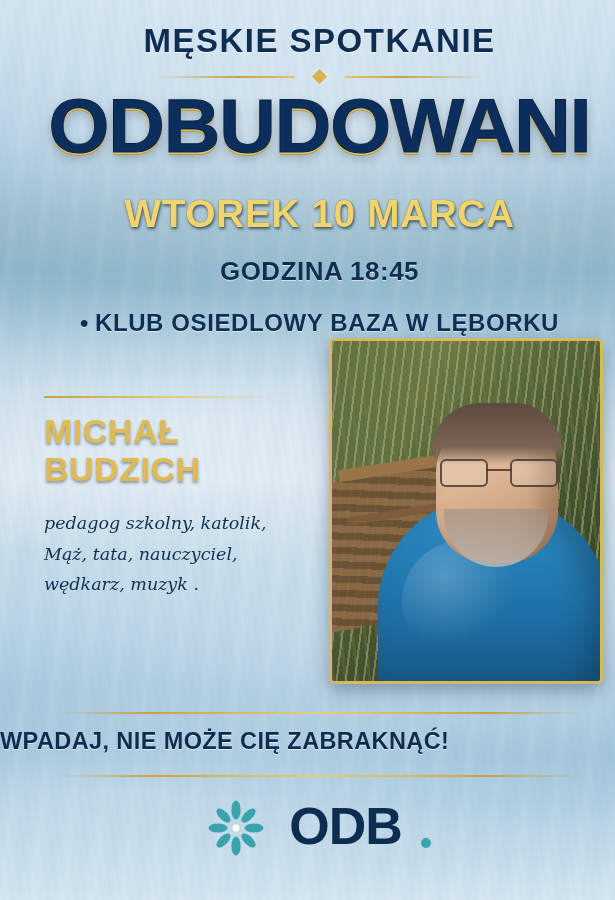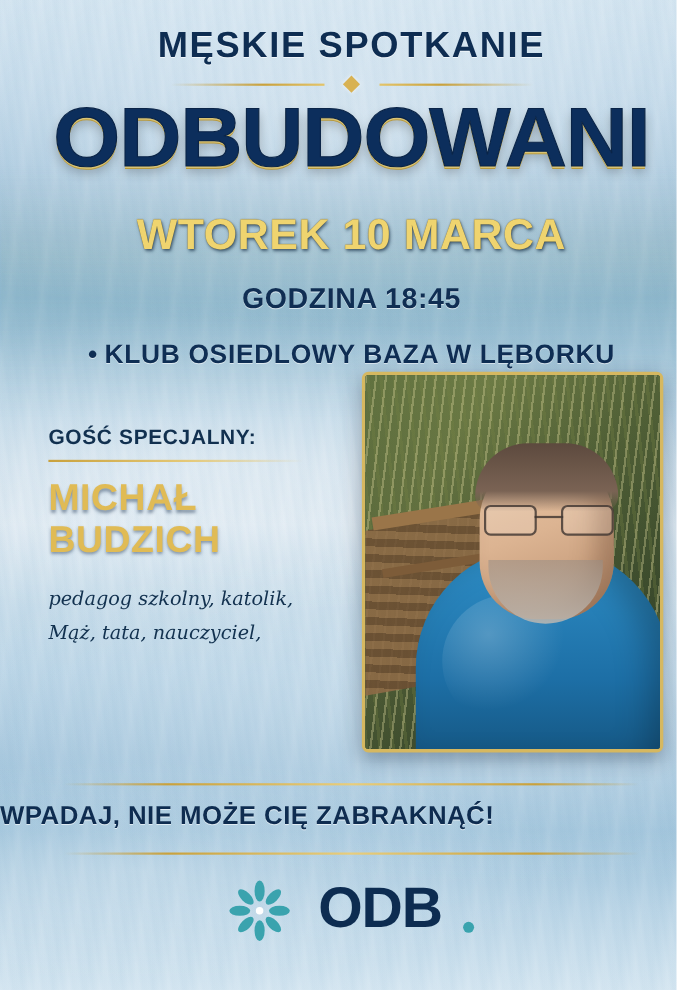--- a/index.html
+++ b/index.html
@@ -399,26 +399,26 @@
     <div class="date-line">WTOREK 10 MARCA</div>
     <div class="time-line">GODZINA 18:45</div>
 
     <div class="place-line">
       <span class="bullet">•</span><span>KLUB OSIEDLOWY BAZA W LĘBORKU</span>
     </div>
 
     <div class="mid">
 
       <div class="guest">
-        <div class="guest-label">GOŚĆ SPECJALNY:</div>
         <div class="guest-rule"></div>
         <div class="guest-name">MICHAŁ BUDZICH</div>
         <div class="guest-desc">
           <div>pedagog szkolny, katolik,</div>
           <div>Mąż, tata, nauczyciel,</div>
+          <div>wędkarz, muzyk .</div>
         </div>
       </div>
 
       <div class="photo-frame">
         <div class="photo-inner">
           <div class="reeds"></div>
           <div class="deck"></div>
           <div class="rail"></div>
           <div class="person-body"></div>
           <div class="person-shoulder-hl"></div>

